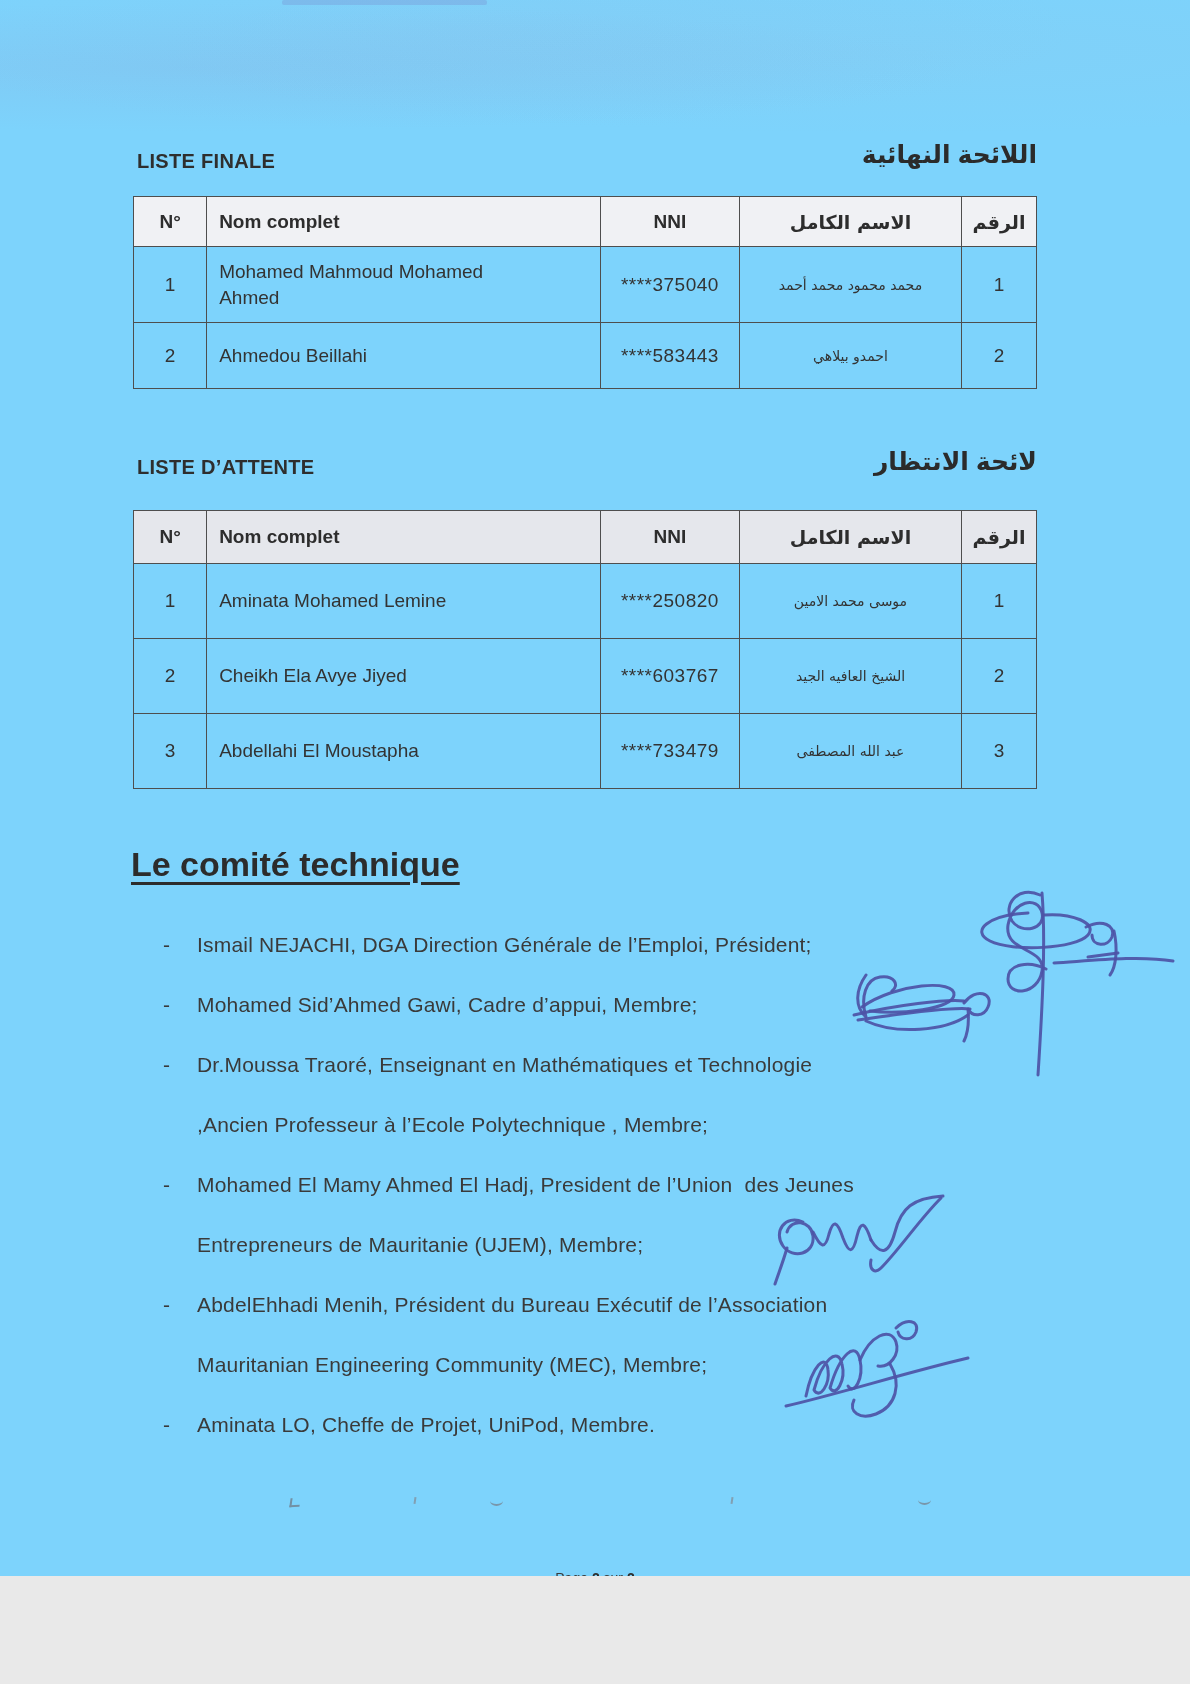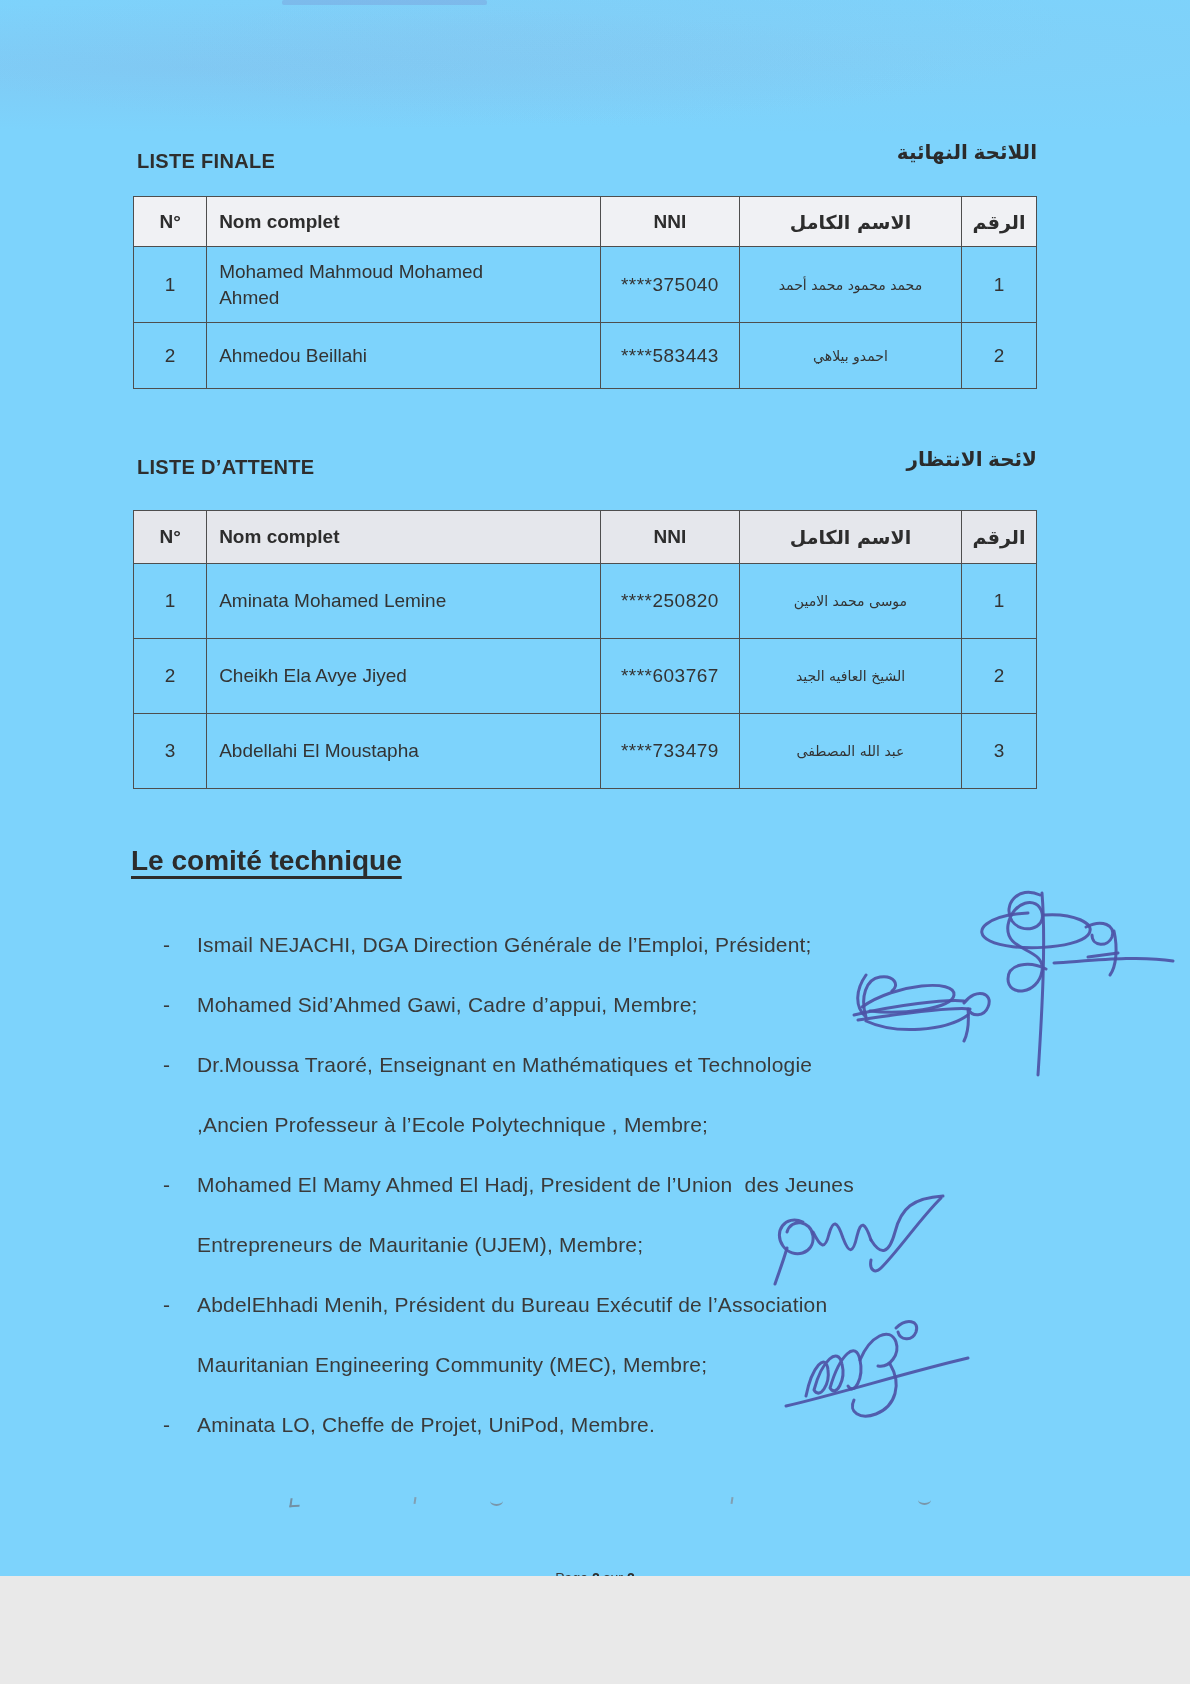--- a/index.html
+++ b/index.html
@@ -29,40 +29,40 @@
     background:repeating-linear-gradient(90deg, rgba(130,130,142,.45) 0 16px, transparent 16px 44px);
     border-radius:3px;
   }
   .smudge{position:absolute; opacity:.65;}
   .smudge.vee{width:8px;height:7px;border-bottom:2px solid #6d6d76;border-left:2px solid #6d6d76;transform:skewX(-12deg) rotate(-4deg);}
   .smudge.smile{width:13px;height:8px;border-bottom:2.5px solid #77777f;border-radius:0 0 50% 50%;}
   .smudge.tick{width:2px;height:7px;background:#84848c;transform:rotate(8deg);}
 
   
   .sec-title-fr{position:absolute; font-size:20px; font-weight:bold; color:#2e2e2e; letter-spacing:.3px;}
-  .sec-title-ar{position:absolute; right:153px; font-size:20px; font-weight:bold; color:#2b2b2b; direction:rtl;}
+  .sec-title-ar{position:absolute; right:153px; font-size:25px; font-weight:bold; color:#2b2b2b; direction:rtl;}
 
   
   .tbl-wrap{position:absolute; left:133px; width:904px;}
   table{border-collapse:collapse; width:100%; table-layout:fixed;}
   th,td{border:1.4px solid #4e4e4e; font-size:19px; color:#333; padding:2px 6px; vertical-align:middle; overflow:hidden;}
   th{font-weight:bold; color:#2d2d2d;}
   .t1 .hdr th{background:#f0f1f4;}
   .t2 .hdr th{background:#e5e7ec;}
   td.c, th.c{text-align:center;}
   td.nameCell, th.nameCell{text-align:left; padding-left:12px;}
   td.nameCell span{display:block; line-height:1.35;}
   .arc{direction:rtl; text-align:center; font-family:"DejaVu Sans","Liberation Sans",sans-serif; font-size:14px;}
   th.arc{font-size:19px;margin-top:21px;}
   td.nni{letter-spacing:.5px;}
 
   
   .comite-title{
     position:absolute; left:131px; top:845px;
-    font-size:28px; font-weight:bold; color:#2c2c2c;
+    font-size:34px; font-weight:bold; color:#2c2c2c;
     text-decoration:underline; text-decoration-thickness:3px; text-underline-offset:6px;
   }
   .comite{position:absolute; left:163px; top:915px; width:940px;}
   .cline{position:relative; height:60px; line-height:60px; padding-left:34px;
          font-size:21px; color:#3a3a3a; white-space:pre; letter-spacing:.2px;}
   .cline .dash{position:absolute; left:0; top:0;}
 
   
   .sig{position:absolute;}
   .sig path{fill:none; stroke:#4d53a6; stroke-width:3; stroke-linecap:round; stroke-linejoin:round; opacity:.92;}

